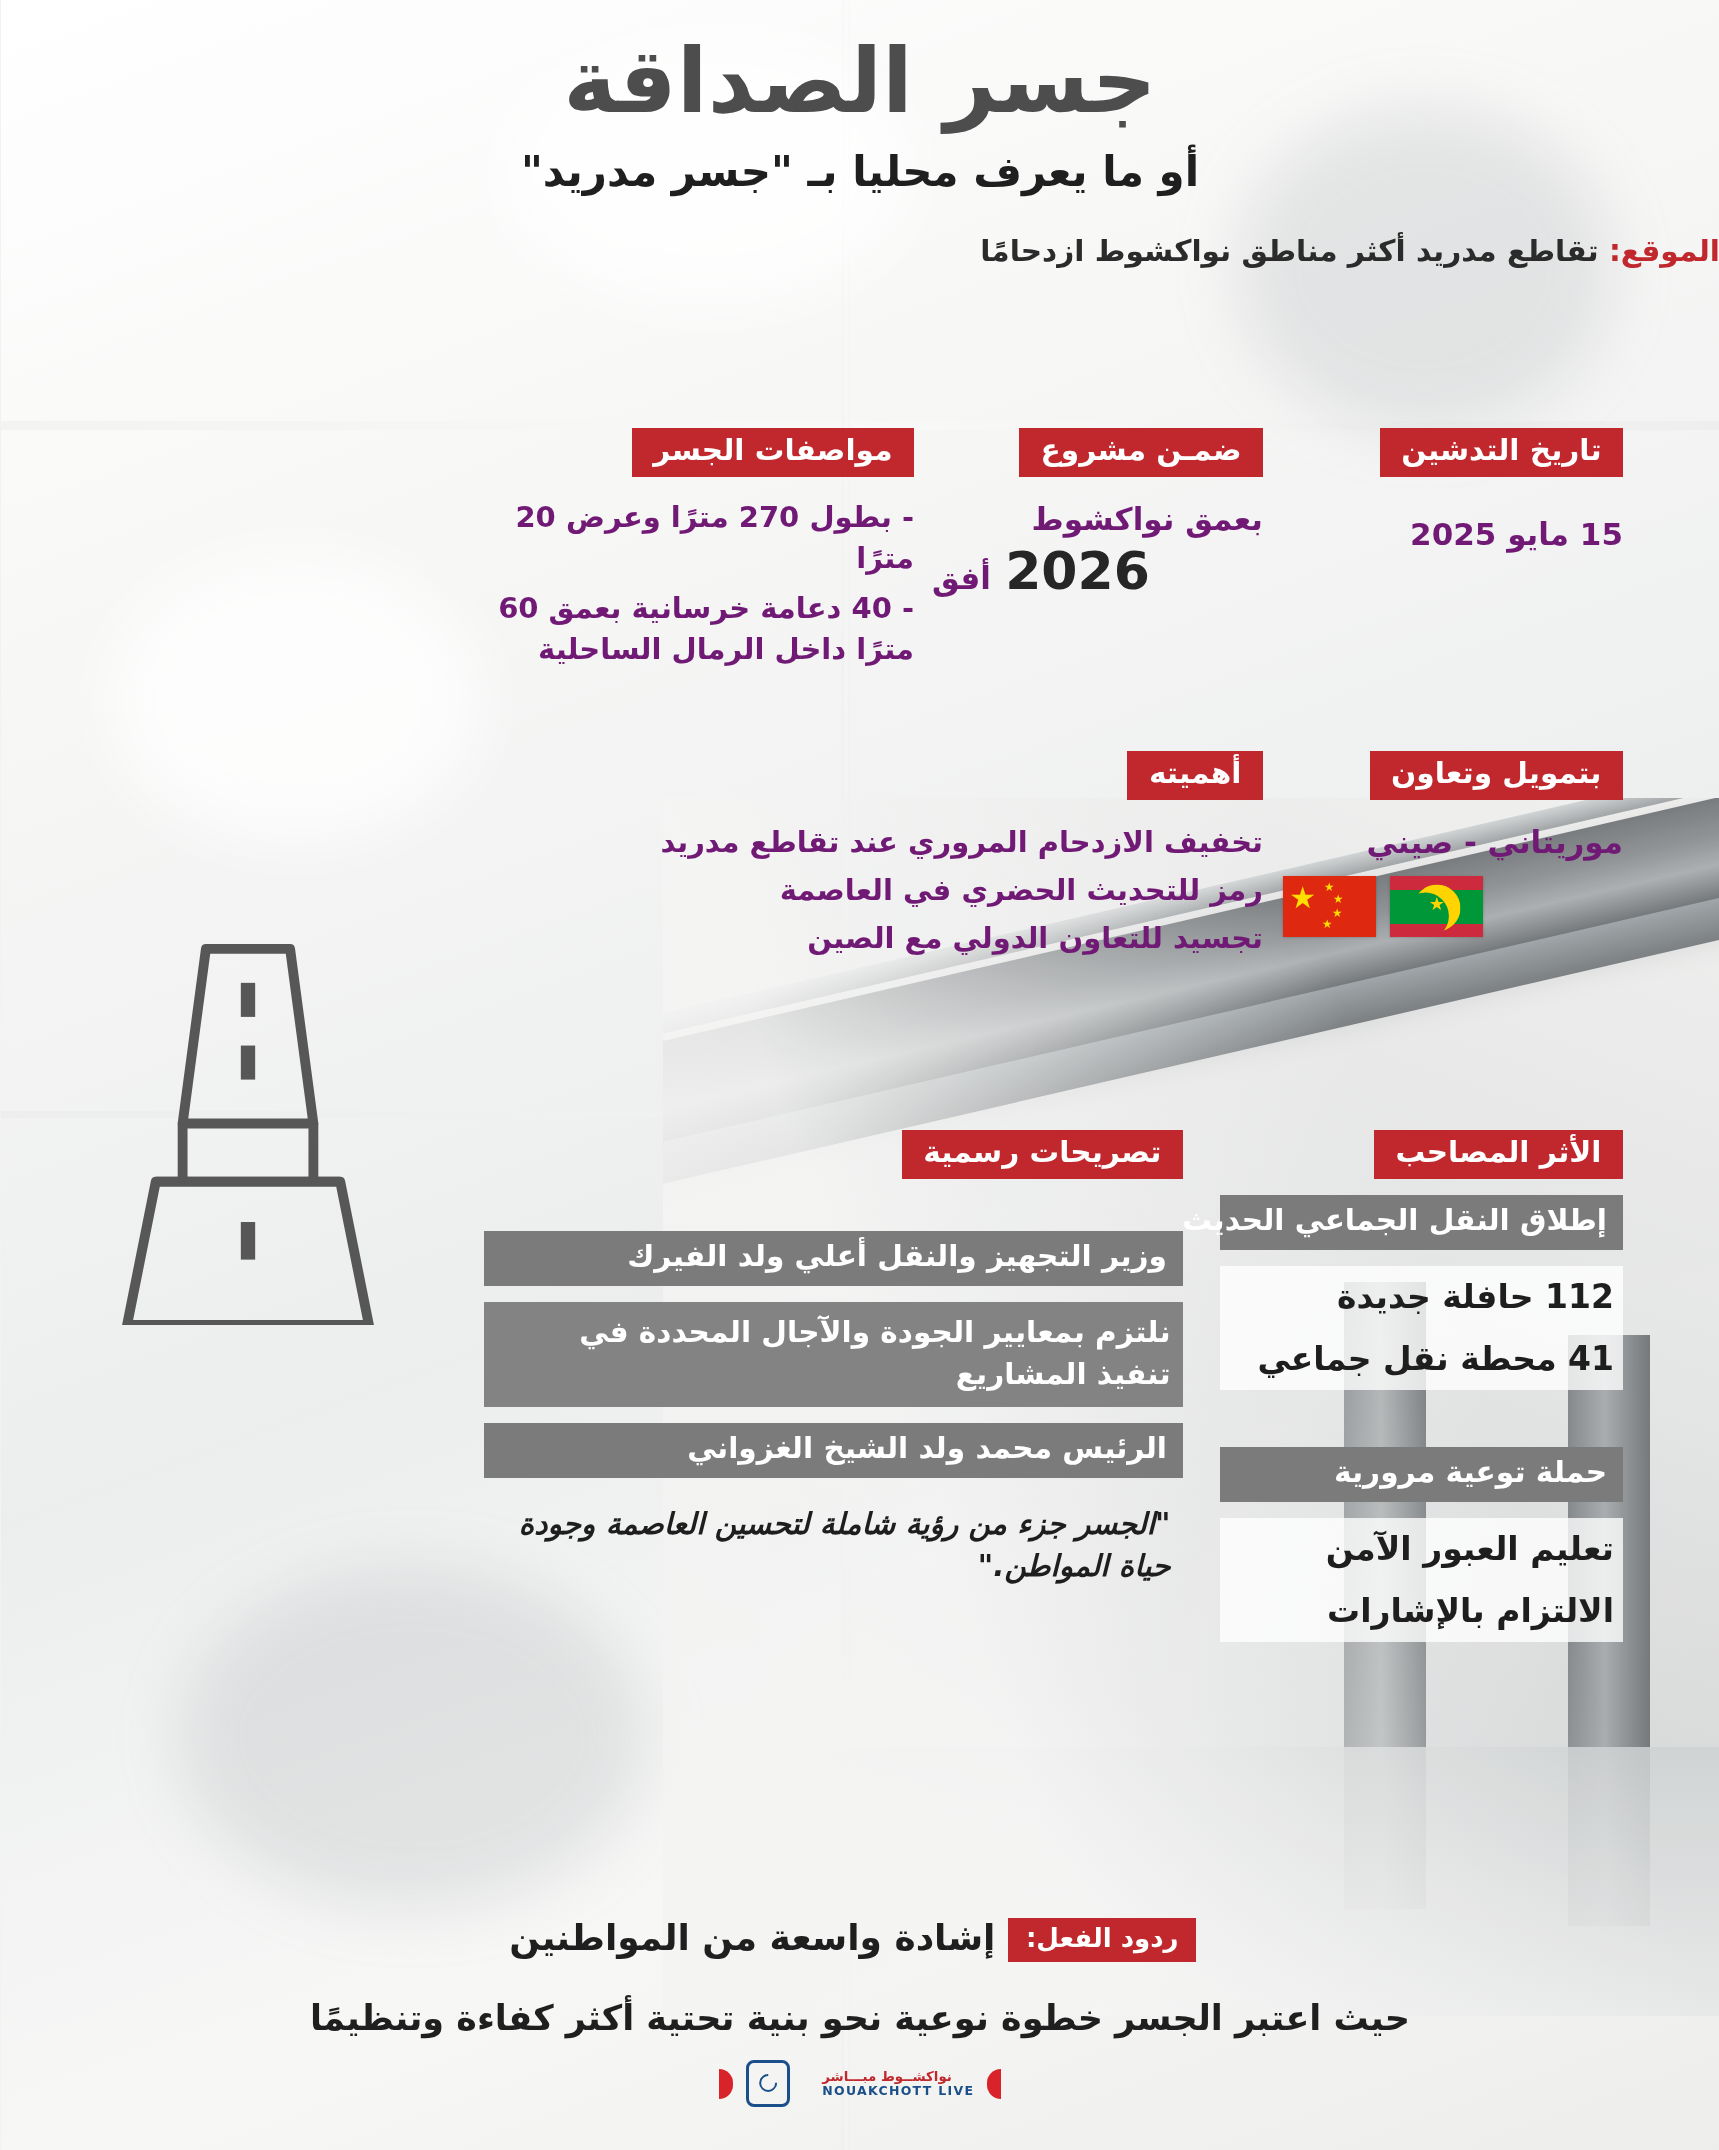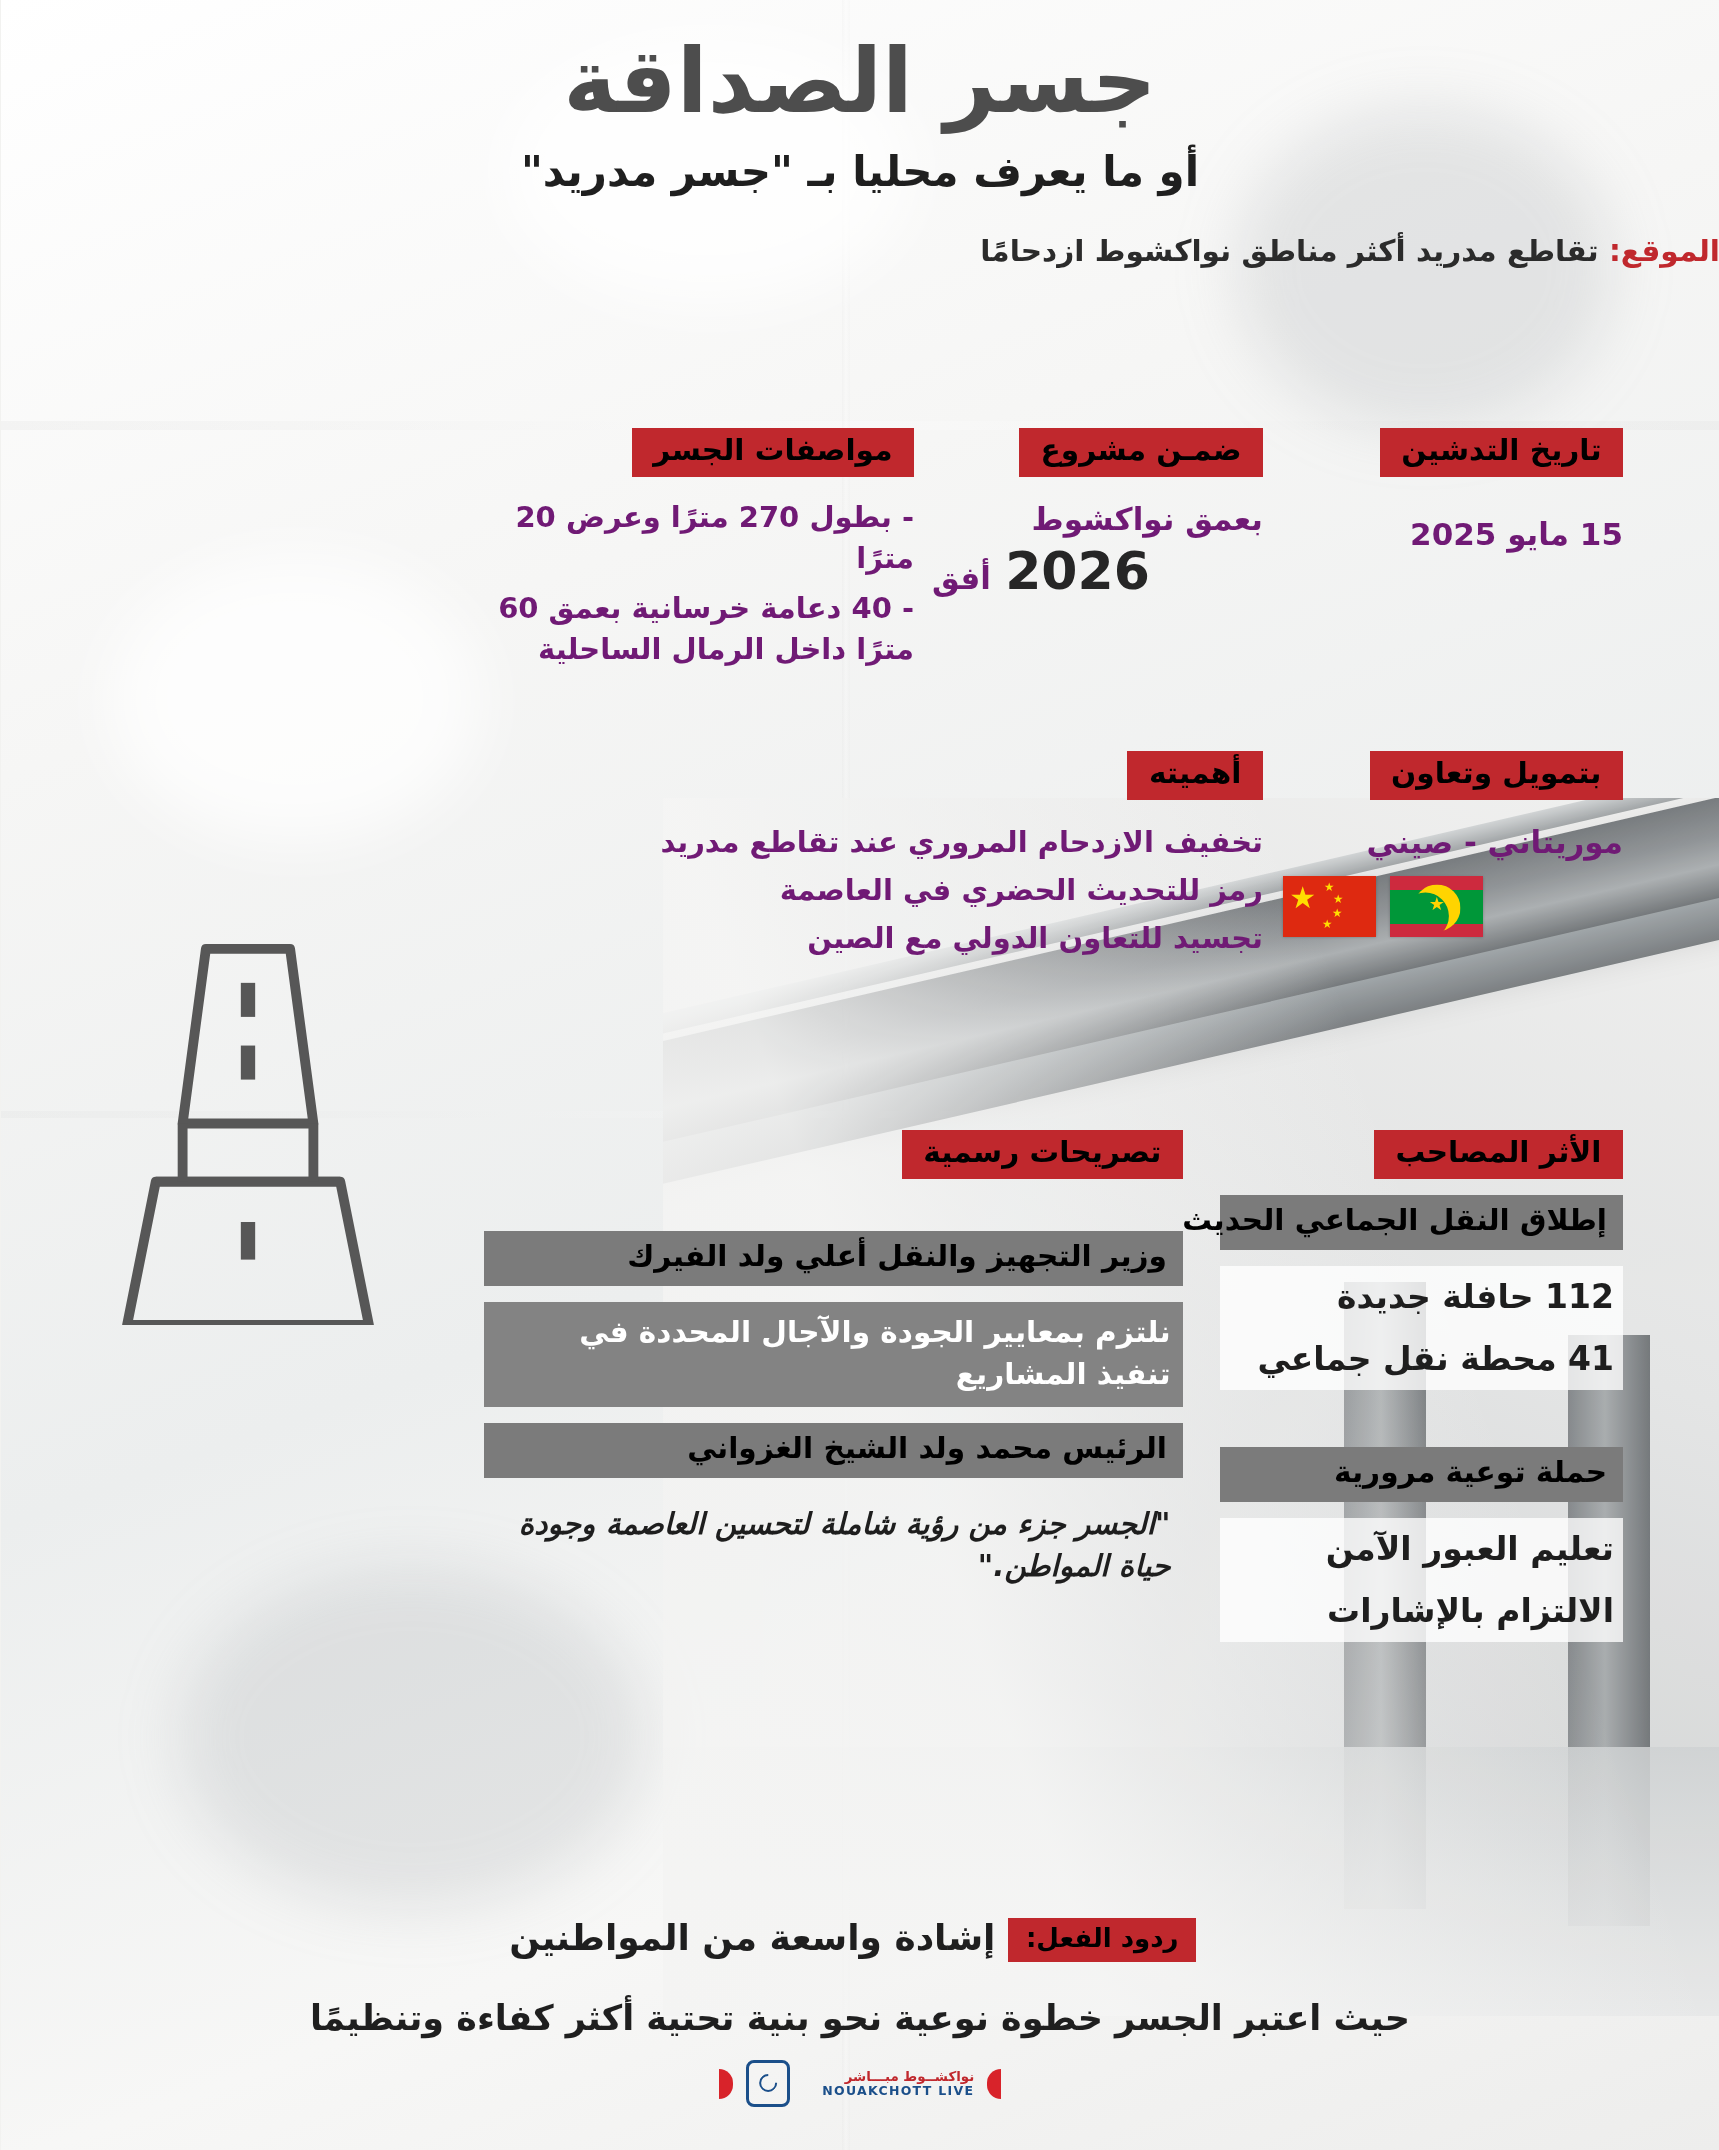--- a/index.html
+++ b/index.html
@@ -67,21 +67,21 @@
     font-size:42px;font-weight:700;color:#1f1f1f;margin-top:18px;
   }
   .locline{
     font-size:29.6px;font-weight:700;color:#2b2b2b;margin-top:38px;
     padding-left:618px;text-align:right;direction:rtl;
   }
   .locline .lbl{color:#c0282d;}
 
   
   .chip{
-    display:inline-block;background:#c0282d;color:#000000;
+    display:inline-block;background:#c0282d;color:#ffffff;
     font-size:29.6px;font-weight:700;padding:8px 21.5px 11.6px;line-height:1;
     white-space:nowrap;
   }
   .chip.sm{font-size:26px;padding:7.2px 18px 10.7px;}
   .chip.gray{background:#7b7b7b;}
   .chip.wide{display:block;}
 
   .bodytxt{
     font-size:29px;font-weight:600;color:#701a75;line-height:1.42;
     margin-top:14.3px;text-align:right;
@@ -130,21 +130,21 @@
   .reactions .line1{font-size:36px;font-weight:700;color:#1f1f1f;}
   .reactions .line1 .chip{vertical-align:middle;margin-right:14.3px;}
   .reactions .line2{font-size:35px;font-weight:700;color:#1f1f1f;margin-top:36px;}
 
   .logo{position:absolute;left:0;right:0;top:2060px;display:flex;justify-content:center;align-items:center;gap:12.5px;}
   .logo .mark{
     width:38px;height:41px;border:3.6px solid #1b4f8a;border-radius:8px;
     display:flex;align-items:center;justify-content:center;
   }
   .logo .mark i{display:block;width:14.3px;height:14.3px;border-radius:50%;border:2.7px solid #1b4f8a;border-top-color:transparent;transform:rotate(45deg);}
-  .logo .txt{line-height:1.05;text-align:right;margin-left:20px;}
+  .logo .txt{line-height:1.05;text-align:left;margin-left:20px;}
   .logo .ar{font-size:13.4px;font-weight:700;color:#c0282d;letter-spacing:0.9px;}
   .logo .en{font-size:12.5px;font-weight:700;color:#1b4f8a;letter-spacing:1.3px;}
   .logo .swoosh{width:14.3px;height:30px;background:#d8232a;border-radius:0 36px 36px 0;}
   .logo .swoosh.l{border-radius:36px 0 0 36px;}
 </style>
 </head>
 <body>
 
 <div id="bg">
   <div class="paper"></div>

